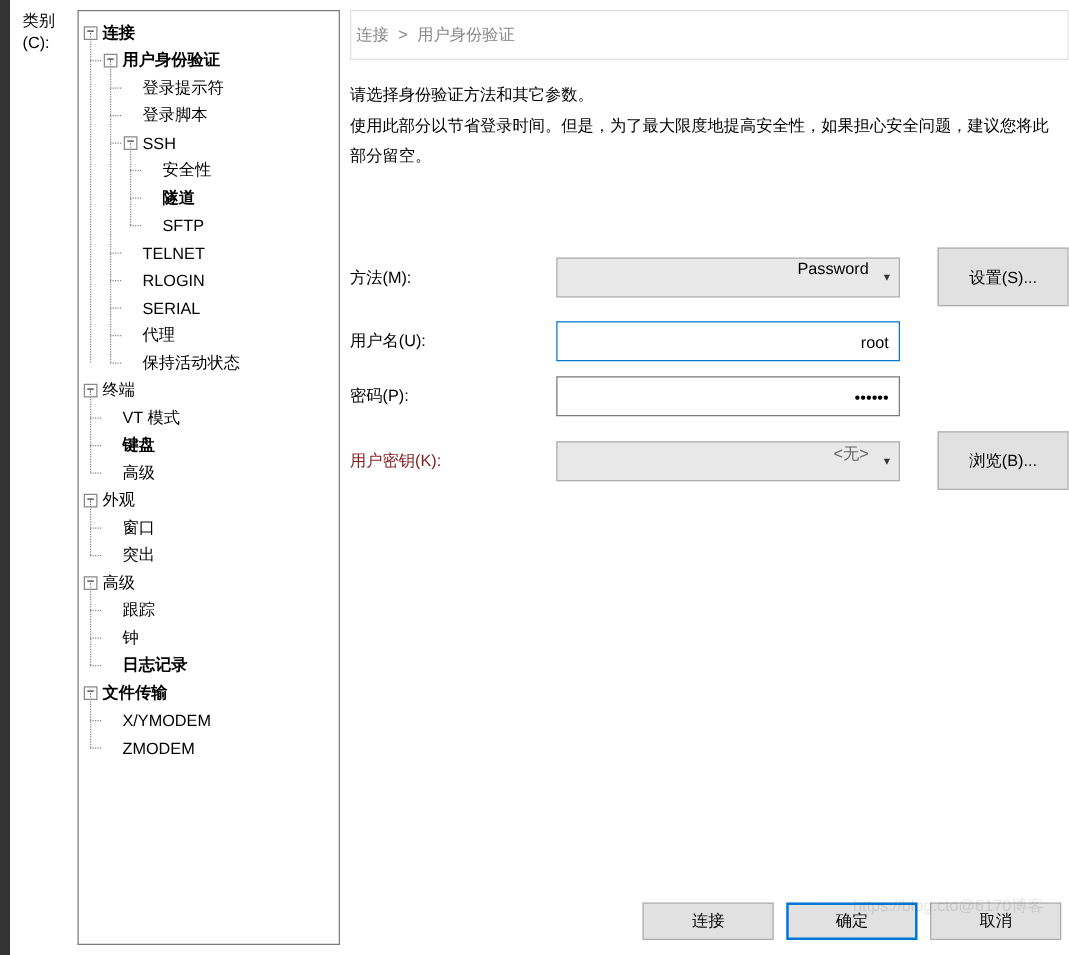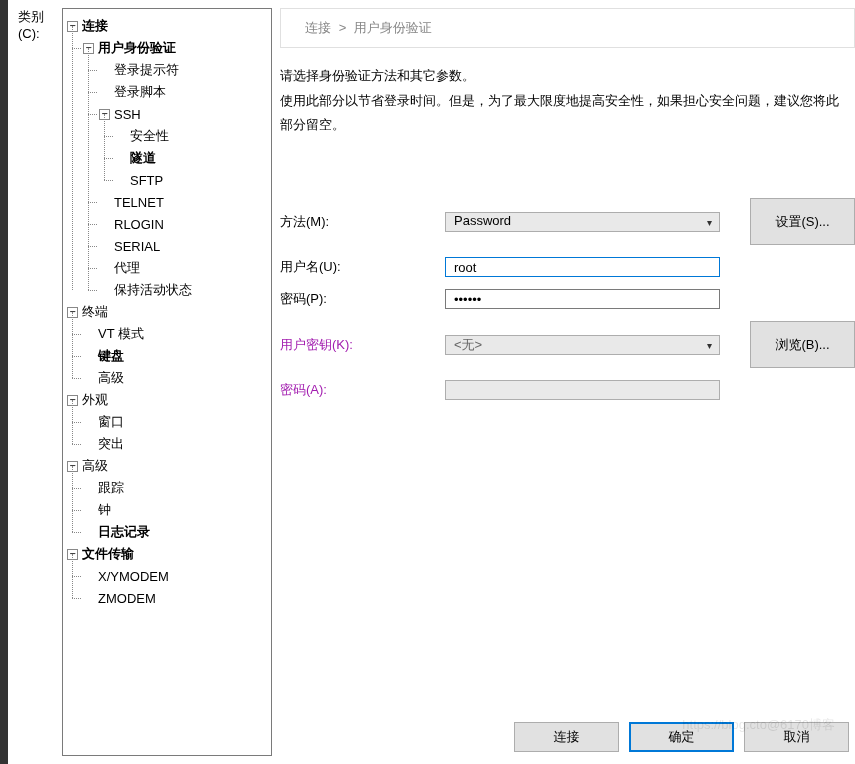--- a/index.html
+++ b/index.html
@@ -82,21 +82,21 @@
     }
     .tree .bold { font-weight: bold; }
     .content-panel {
       flex: 1;
       display: flex;
       flex-direction: column;
       min-width: 0;
     }
     .breadcrumb {
       border: 1px solid #e0e0e0;
-      padding: 10px 24px;
+      padding: 10px 4px;
       color: #888;
       margin-bottom: 16px;
       margin-right: 0;
     }
     .breadcrumb .sep { margin: 0 4px; }
     .description {
       padding: 0 4px 0 0;
       margin-bottom: 60px;
       line-height: 1.9;
       font-size: 13px;
@@ -104,29 +104,30 @@
     .form-row {
       display: flex;
       align-items: center;
       margin-bottom: 12px;
       padding-left: 0;
     }
     .form-label {
       width: 165px;
       flex-shrink: 0;
     }
-    .form-label.disabled { color: #a21caf; }
+    .form-label.disabled { color: #7f1d1d; }
     .form-control {
       width: 275px;
-      height: 20px;
+      height: 32px;
       border: 1px solid #7a7a7a;
       padding: 0 8px;
       font-size: 13px;
       font-family: inherit;
       background: #fff;
+      text-align: right;
     }
     .form-control.select {
       background: #e9e9e9;
       appearance: none;
       padding-right: 24px;
       border-color: #adadad;
       position: relative;
     }
     .select-wrap { position: relative; width: 275px; }
     .select-wrap .chevron {
@@ -408,24 +409,20 @@
 
       <div class="form-row">
         <div class="form-label disabled">用户密钥(K):</div>
         <div class="select-wrap">
           <div class="form-control select disabled">&lt;无&gt;</div>
           <span class="chevron">▾</span>
         </div>
         <button class="side-btn">浏览(B)...</button>
       </div>
 
-      <div class="form-row">
-        <div class="form-label disabled">密码(A):</div>
-        <input class="form-control disabled" disabled="" style="">
-      </div>
 
       <div class="button-bar">
         <button class="btn">连接</button>
         <button class="btn primary">确定</button>
         <button class="btn">取消</button>
       </div>
     </div>
   </div>
 </div>
 

